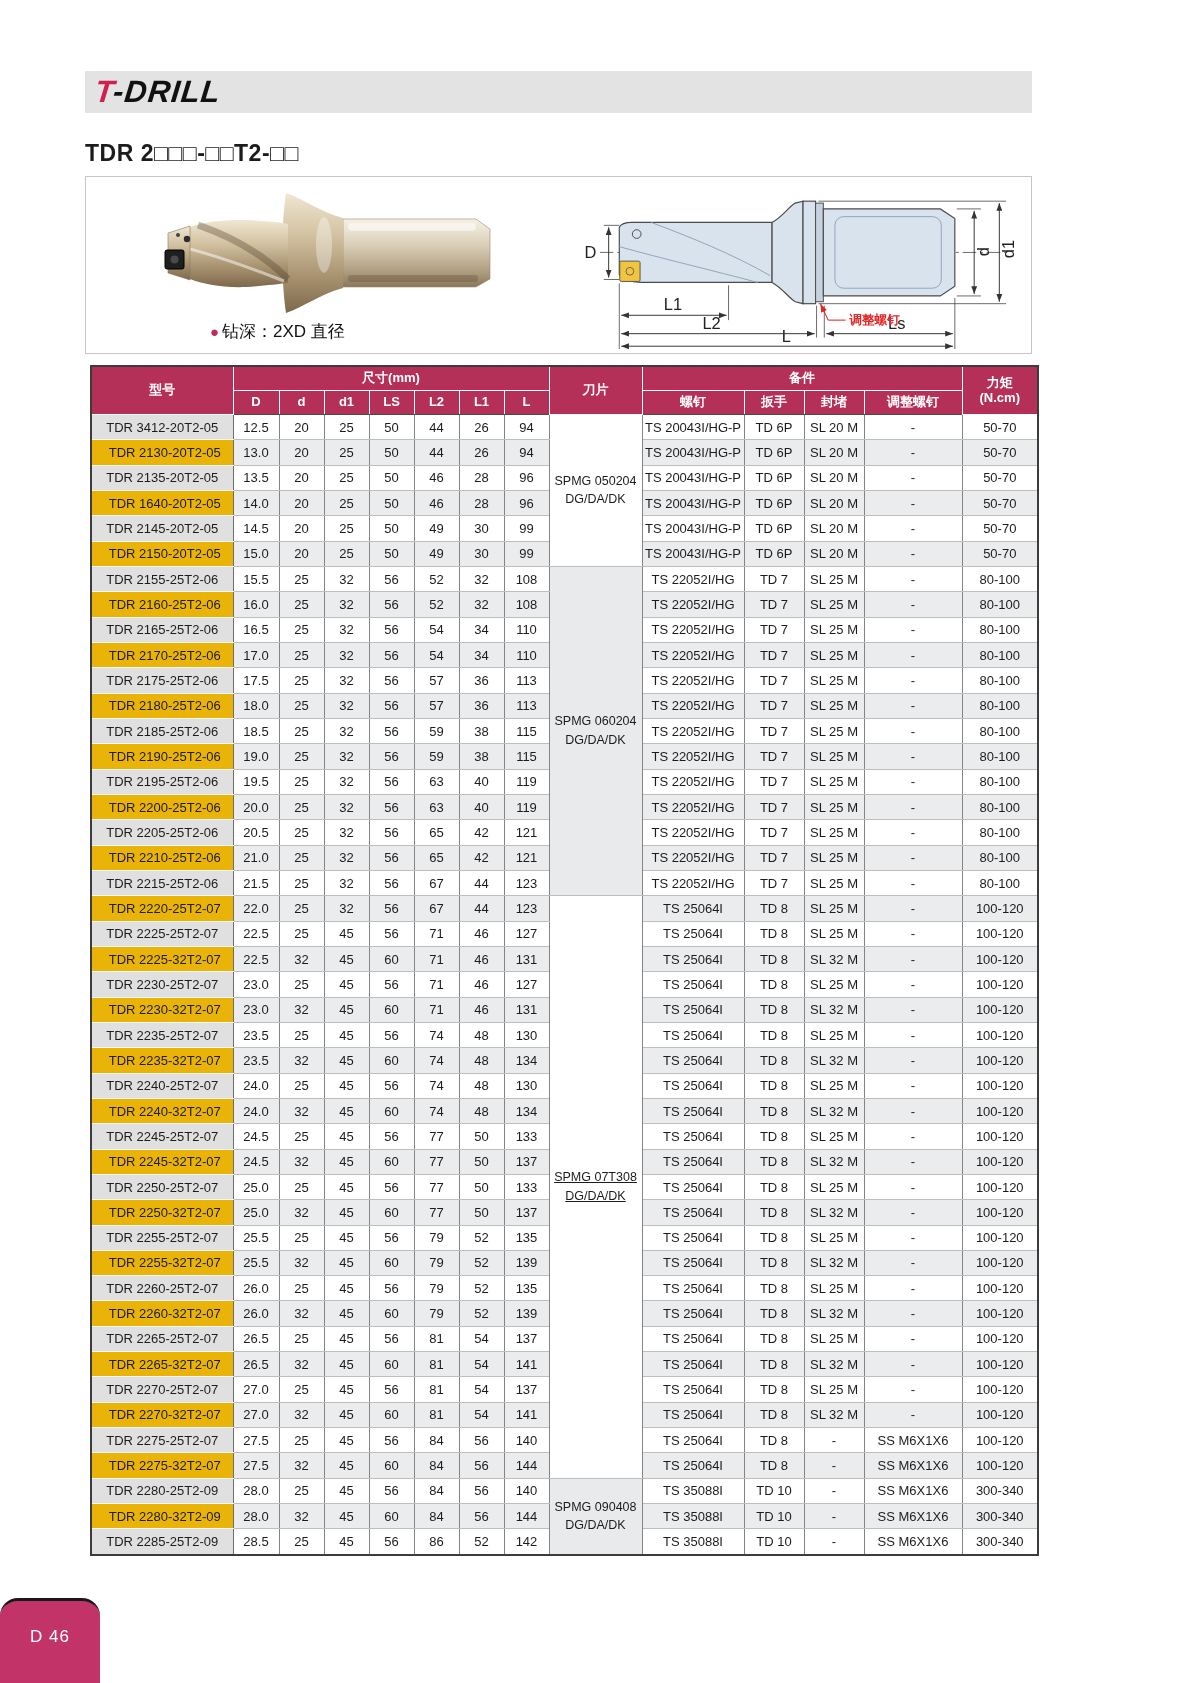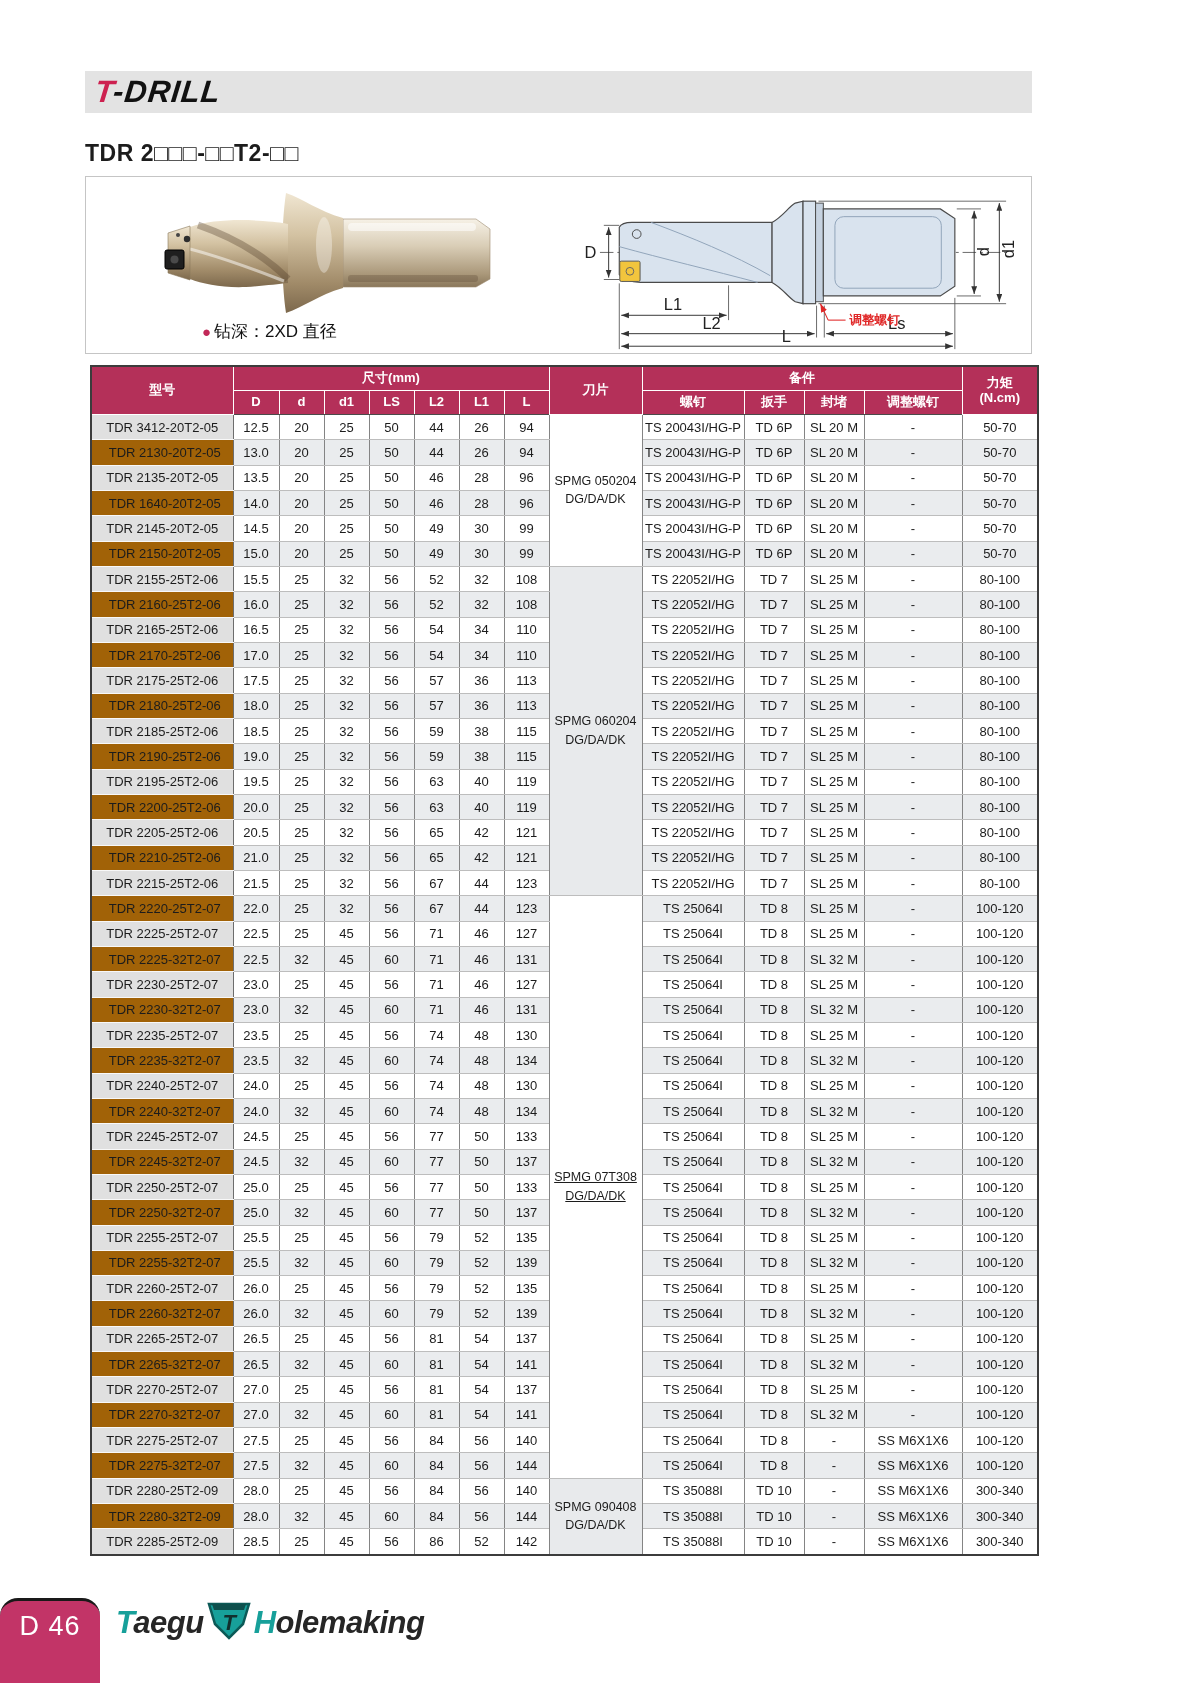--- a/index.html
+++ b/index.html
@@ -11,40 +11,40 @@
   .brand-logo{position:absolute;left:10px;top:3px;font-size:31px;font-weight:900;font-style:italic;letter-spacing:1px;transform:skewX(-6deg);color:#111;}
   .brand-logo .accent{color:#cd2150;}
 
   
   .page-title{position:absolute;left:85px;top:140px;font-size:23px;font-weight:bold;letter-spacing:.5px;}
 
   
   .figure-box{position:absolute;left:85px;top:176px;width:945px;height:176px;border:1px solid #c5c5c5;background:#fff;}
   .drill-photo{position:absolute;left:52px;top:10px;}
   .drill-diagram{position:absolute;left:468px;top:0px;}
-  .depth-note{position:absolute;left:116px;bottom:10px;font-size:17px;color:#111;text-align:center;}
+  .depth-note{position:absolute;left:124px;bottom:10px;font-size:17px;color:#111;text-align:center;}
   .depth-note .bullet{color:#c22858;font-size:15px;margin-right:3px;}
 
   
   .data-table{position:absolute;left:90px;top:365px;width:947px;border-collapse:collapse;table-layout:fixed;border:2px solid #3c3c3c;}
   .data-table th{background:#b43059;color:#fff;font-weight:bold;font-size:13px;border:1px solid #fff;height:23px;padding:0 2px;line-height:1.1;}
   .data-table thead tr:last-child th{border-bottom:1px solid #4a4a4a;}
   .data-table td{height:24.33px;padding:0 2px;font-size:13px;text-align:center;vertical-align:middle;
     border-left:1px solid #848484;border-right:1px solid #848484;border-top:1px solid #bdbdbd;border-bottom:1px solid #bdbdbd;background:#fff;white-space:nowrap;}
   .data-table tr.alt td{background:#eaecee;}
   .data-table td.col-model{background:#e0e0e0;border-top-color:#f8f8f8;border-bottom-color:#f8f8f8;border-right:1px solid #6d6d6d;}
-  .data-table tr.alt td.col-model{background:#a16207;padding-left:7px;}
+  .data-table tr.alt td.col-model{background:#eab308;padding-left:7px;}
   .data-table td.col-insert{background:#fff;font-size:12.5px;line-height:1.5;}
   .data-table tr.alt td.col-insert{background:#fff;text-decoration:underline;}
   .data-table td.col-insert.shaded{background:#e8eaec !important;}
   .torque-h div{line-height:1.15;}
 
   
   .page-tab{position:absolute;left:0;top:1598px;width:100px;height:85px;background:#c23467;border-radius:18px 18px 0 0;border-top:3px solid #191919;color:#fff;text-align:center;}
-  .page-tab .num{margin-top:10px;font-size:27px;letter-spacing:1px;}
+  .page-tab .num{margin-top:26px;font-size:17px;letter-spacing:1px;}
   .taegu-logo{position:absolute;left:116px;top:1599px;display:flex;align-items:flex-start;font-style:italic;font-weight:900;font-size:31px;letter-spacing:-.5px;color:#262626;}
   .taegu-logo .teal{color:#17a09a;}
   .taegu-logo .word{margin-top:6px;}
   .taegu-logo .shield{margin:0 2px;}
 
   
   .dg .body{fill:#d9e3ee;stroke:#4a4a4a;stroke-width:1.2;}
   .dg .twist{fill:none;stroke:#8fa3b8;stroke-width:1;}
   .dg .ext{stroke:#555;stroke-width:.9;fill:none;}
   .dg .dim{stroke:#333;stroke-width:1;fill:none;}
@@ -894,23 +894,14 @@
           <td class="col-plug">-</td>
           <td class="col-adjust">SS M6X1X6</td>
           <td class="col-torque">300-340</td>
         </tr>
       </tbody>
   </table>
 
   <div class="page-tab">
     <div class="num">D 46</div>
   </div>
-  <div class="taegu-logo">
-    <span class="word"><span class="teal">T</span><span>aegu</span></span>
-    <svg class="shield" width="46" height="42" viewBox="0 0 46 42">
-      <path d="M3,5 L43,5 L37,25 L23,39 L9,25 Z" fill="#17a09a" stroke="#0c5a57" stroke-width="2.5"></path>
-      <path d="M6,5 L40,5 L38,11 L8,11 Z" fill="#0e4f4c"></path>
-      <text x="23" y="31" text-anchor="middle" font-size="22" font-weight="bold" font-style="italic" fill="#11302e">T</text>
-    </svg>
-    <span class="word"><span class="teal">H</span><span>olemaking</span></span>
-  </div>
 
 </div>
 
 </body></html>

